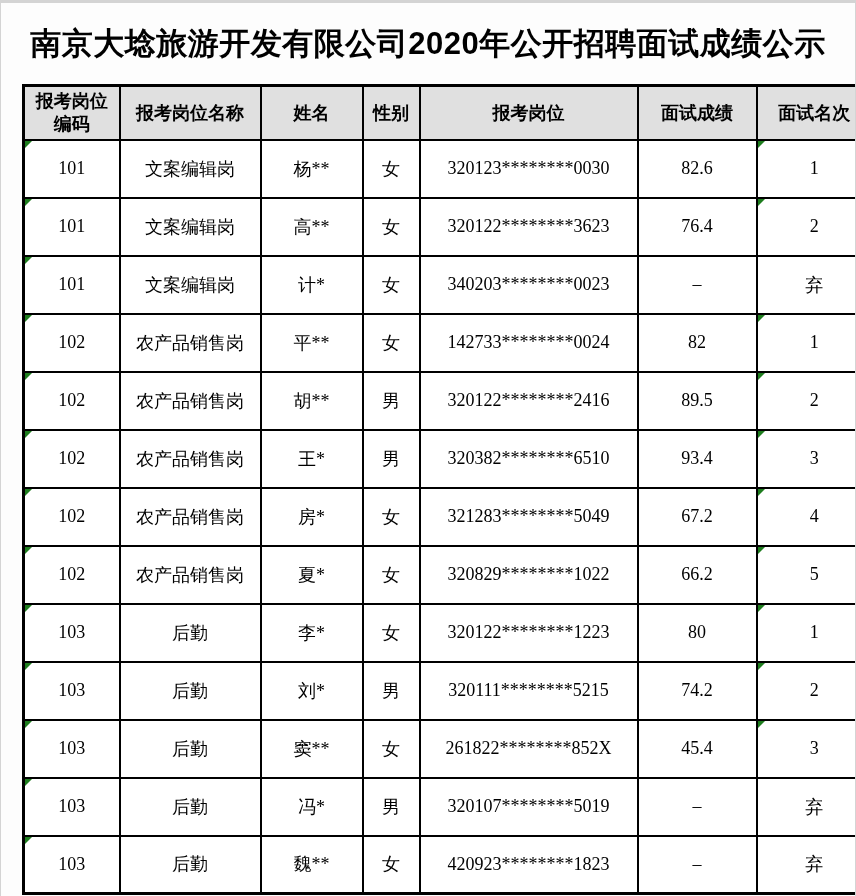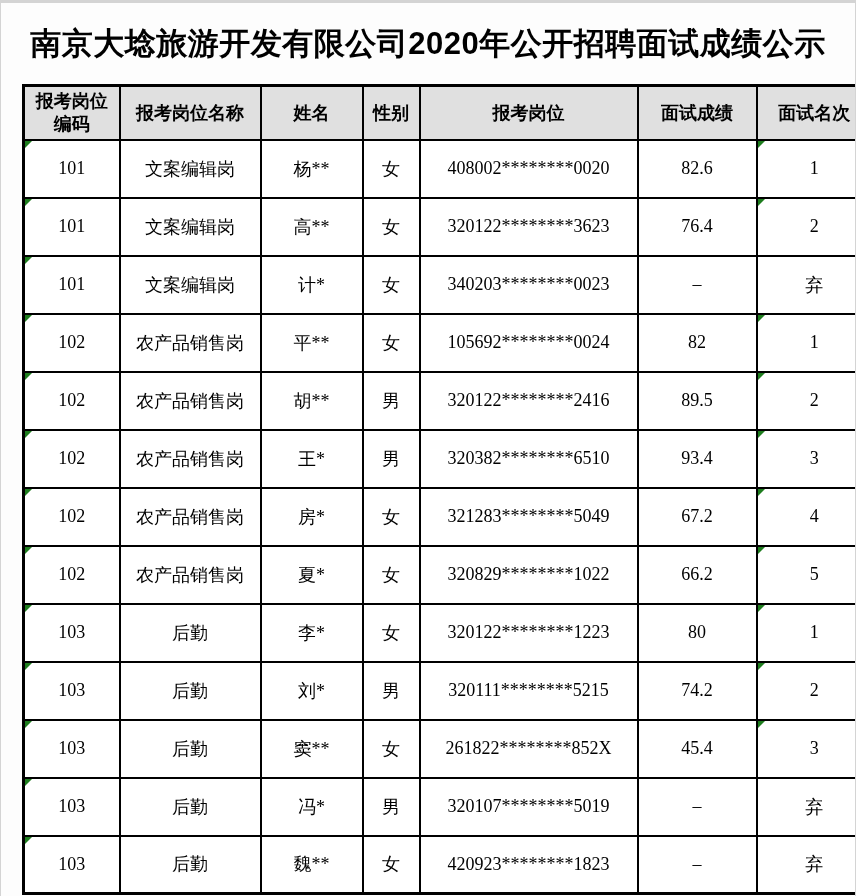--- a/index.html
+++ b/index.html
@@ -91,21 +91,21 @@
         <th>面试成绩</th>
         <th>面试名次</th>
       </tr>
     </thead>
     <tbody>
   <tr>
     <td class="marked"><span class="tri"></span><span class="cell-text">101</span></td>
     <td><span class="cell-text">文案编辑岗</span></td>
     <td><span class="cell-text">杨**</span></td>
     <td><span class="cell-text">女</span></td>
-    <td><span class="cell-text">408002********0020</span></td>
+    <td><span class="cell-text">320123********0030</span></td>
     <td><span class="cell-text">82.6</span></td>
     <td class="marked"><span class="tri"></span><span class="cell-text">1</span></td>
   </tr>
 
   <tr>
     <td class="marked"><span class="tri"></span><span class="cell-text">101</span></td>
     <td><span class="cell-text">文案编辑岗</span></td>
     <td><span class="cell-text">高**</span></td>
     <td><span class="cell-text">女</span></td>
     <td><span class="cell-text">320122********3623</span></td>
@@ -121,21 +121,21 @@
     <td><span class="cell-text">340203********0023</span></td>
     <td><span class="cell-text">–</span></td>
     <td><span class="cell-text">弃</span></td>
   </tr>
 
   <tr>
     <td class="marked"><span class="tri"></span><span class="cell-text">102</span></td>
     <td><span class="cell-text">农产品销售岗</span></td>
     <td><span class="cell-text">平**</span></td>
     <td><span class="cell-text">女</span></td>
-    <td><span class="cell-text">105692********0024</span></td>
+    <td><span class="cell-text">142733********0024</span></td>
     <td><span class="cell-text">82</span></td>
     <td class="marked"><span class="tri"></span><span class="cell-text">1</span></td>
   </tr>
 
   <tr>
     <td class="marked"><span class="tri"></span><span class="cell-text">102</span></td>
     <td><span class="cell-text">农产品销售岗</span></td>
     <td><span class="cell-text">胡**</span></td>
     <td><span class="cell-text">男</span></td>
     <td><span class="cell-text">320122********2416</span></td>

